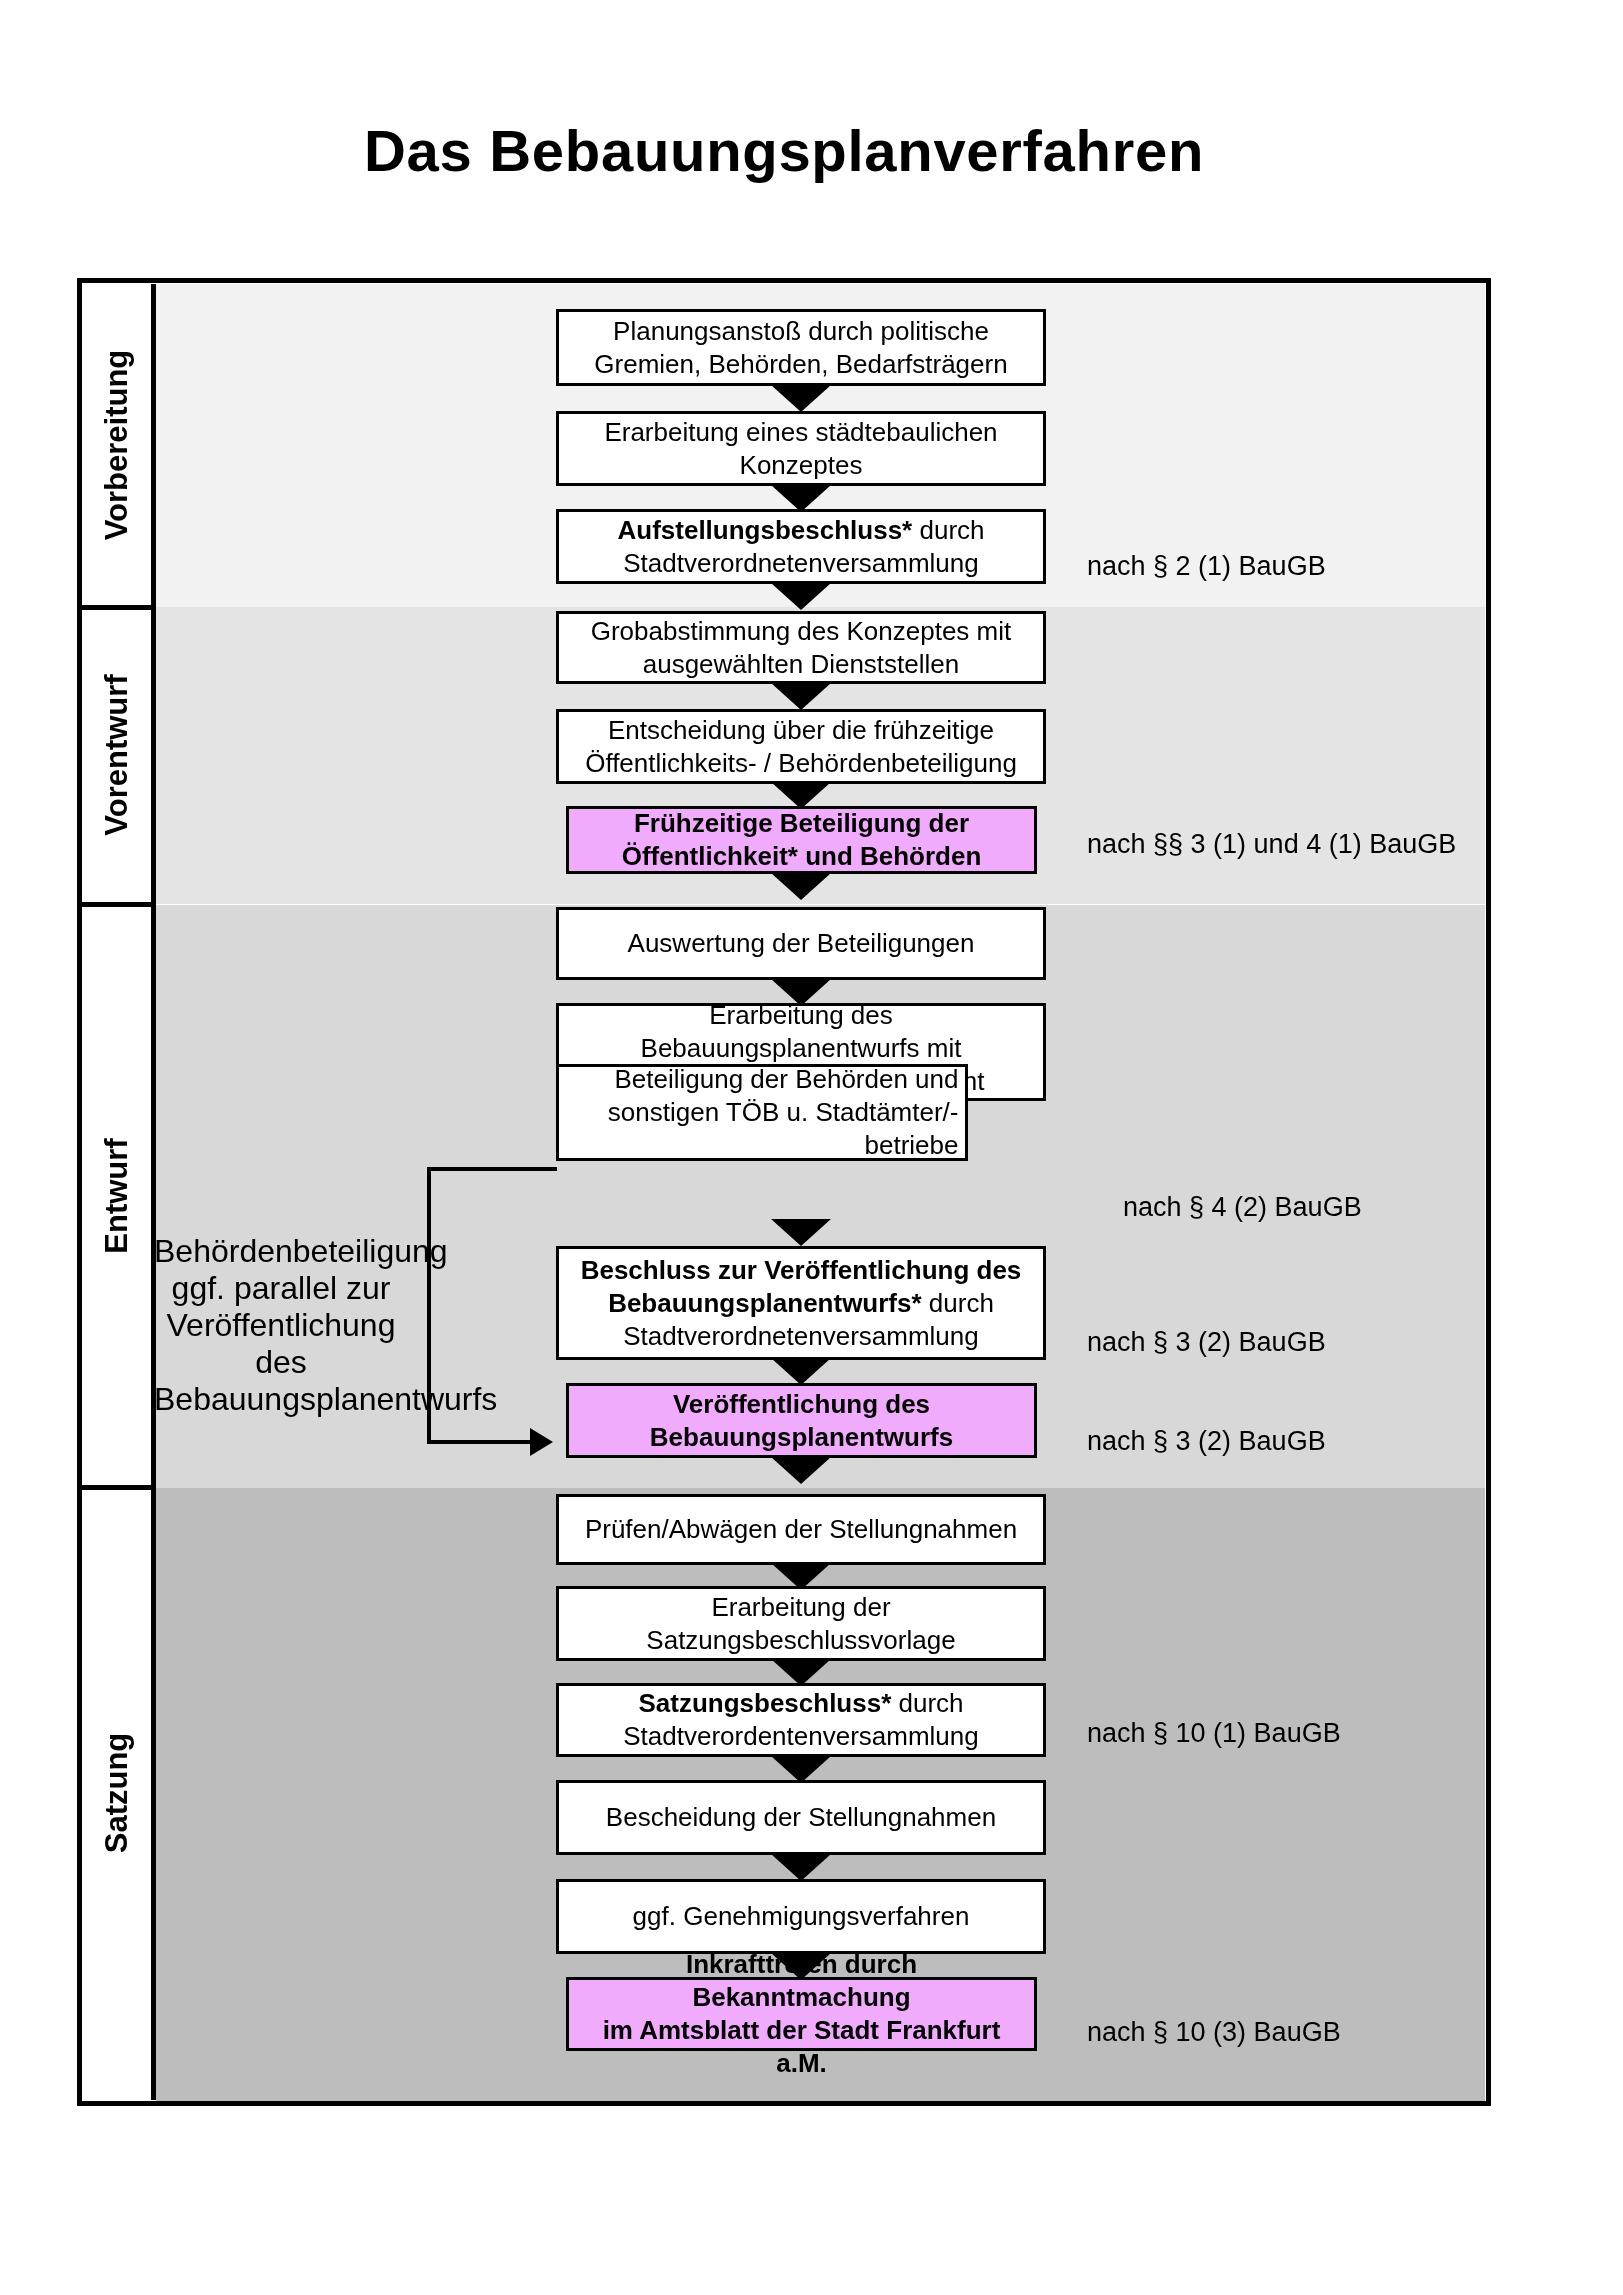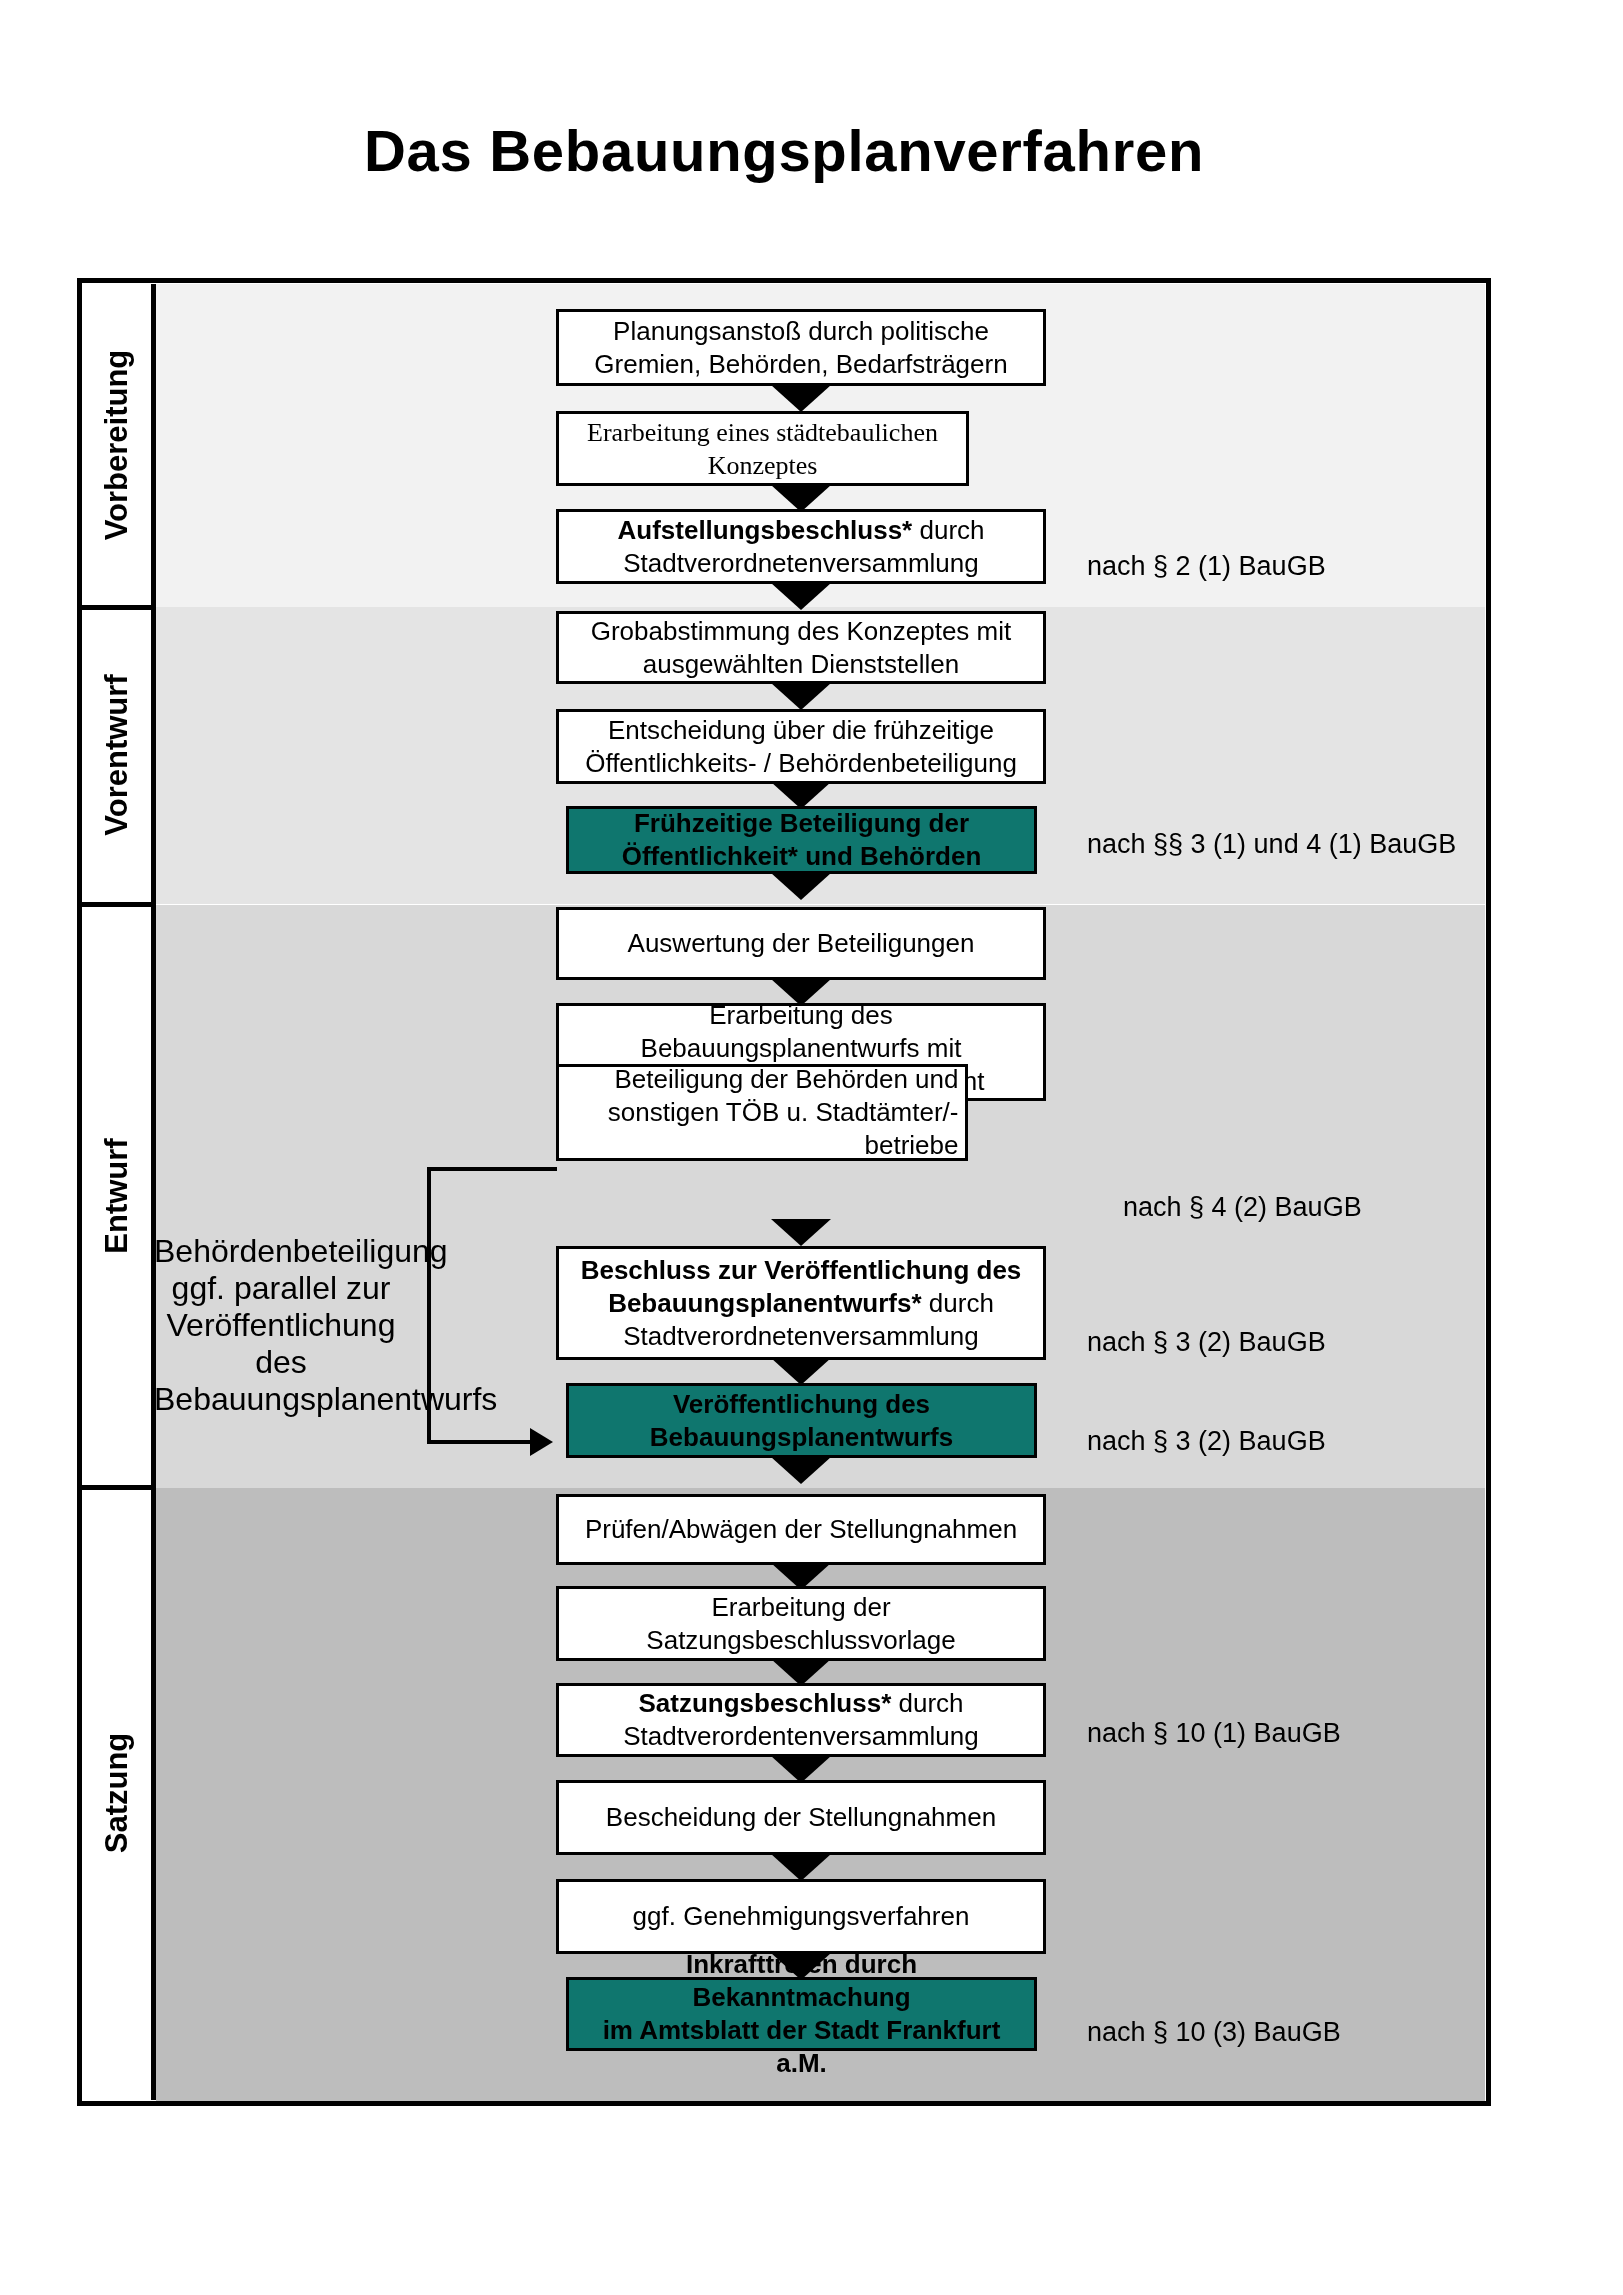--- a/index.html
+++ b/index.html
@@ -8,21 +8,21 @@
   .title{position:absolute;left:38px;top:117px;width:1492px;text-align:center;font-size:58px;font-weight:bold;letter-spacing:0.7px;}
   .subtitle{position:absolute;left:38px;top:211px;width:1492px;text-align:center;font-size:31px;font-weight:bold;}
   .frame{position:absolute;left:77px;top:278px;width:1414px;height:1828px;border:5.9px solid #000;box-sizing:border-box;background:#fff;}
   .band{position:absolute;left:156px;width:1329px;}
   .sidebar-col{position:absolute;left:83px;top:284px;width:68px;height:1816px;background:#fff;}
   .sidebar-vdivider{position:absolute;left:151px;top:284px;width:5.2px;height:1816px;background:#000;}
   .sidebar-hdivider{position:absolute;left:81px;width:75px;height:5.2px;background:#000;}
   .phase-label{position:absolute;left:83px;width:68px;display:flex;align-items:center;justify-content:center;}
   .phase-label span{transform:rotate(-90deg);white-space:nowrap;font-size:31px;font-weight:bold;}
   .flow-box{position:absolute;box-sizing:border-box;border:3.9px solid #000;background:#fff;display:flex;align-items:center;justify-content:center;text-align:center;font-size:26px;line-height:33px;white-space:pre-line;padding:0 6.5px;}
-  .flow-box.highlight{background:#0f766e;font-weight:bold;}
+  .flow-box.highlight{background:#f0abfc;font-weight:bold;}
   .flow-box b{font-weight:bold;}
   .down-arrow{position:absolute;width:0;height:0;border-left:30px solid transparent;border-right:30px solid transparent;border-top:27.5px solid #000;}
   .legal-note{position:absolute;left:1087px;font-size:27px;white-space:nowrap;}
   .side-note{position:absolute;left:154px;top:1233px;width:254px;text-align:center;font-size:32px;line-height:37px;white-space:pre-line;}
   .conn{position:absolute;background:#000;}
   .conn-arrowhead{position:absolute;width:0;height:0;border-top:14.4px solid transparent;border-bottom:14.4px solid transparent;border-left:23.6px solid #000;}
   .footnote{position:absolute;left:131px;top:2142px;width:1394px;font-size:27px;line-height:1.5;}
 </style>
 </head>
 <body>
@@ -54,21 +54,21 @@
       <span>Entwurf</span>
     </div>
   <div class="phase-label" style="top:1488px;height:610px;">
       <span>Satzung</span>
     </div>
 
   <div id="steps-layer">
       <div class="flow-box" style="left: 556px; top: 309px; width: 490px; height: 77px;"><span><b></b><span>Planungsanstoß durch politische
 Gremien, Behörden, Bedarfsträgern</span></span></div>
       <div class="down-arrow" style="left: 771px; top: 385px;"></div>
-      <div class="flow-box" style="left: 556px; top: 411px; width: 413px; height: 75px; font-family: Liberation Serif, serif;"><span><b></b><span>Erarbeitung eines städtebaulichen
+      <div class="flow-box" style="left: 556px; top: 411px; width: 490px; height: 75px;"><span><b></b><span>Erarbeitung eines städtebaulichen
 Konzeptes</span></span></div>
       <div class="down-arrow" style="left: 771px; top: 485px;"></div>
       <div class="flow-box" style="left: 556px; top: 509px; width: 490px; height: 75px;"><span><b>Aufstellungsbeschluss*</b><span> durch
 Stadtverordnetenversammlung</span></span></div>
       <div class="down-arrow" style="left: 771px; top: 583px;"></div>
       <div class="legal-note" style="top: 551px;">nach § 2 (1) BauGB</div>
       <div class="flow-box" style="left: 556px; top: 611px; width: 490px; height: 73px;"><span><b></b><span>Grobabstimmung des Konzeptes mit
 ausgewählten Dienststellen</span></span></div>
       <div class="down-arrow" style="left: 771px; top: 683px;"></div>
       <div class="flow-box" style="left: 556px; top: 709px; width: 490px; height: 75px;"><span><b></b><span>Entscheidung über die frühzeitige

